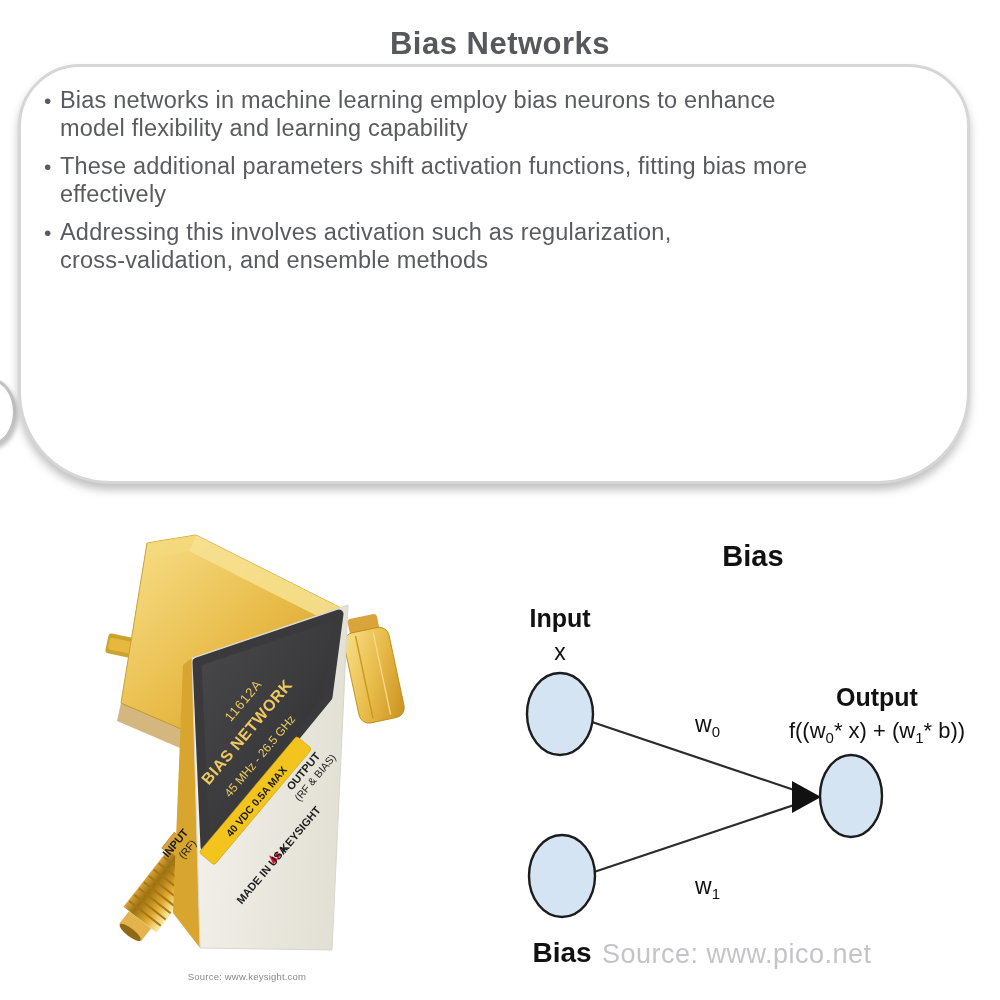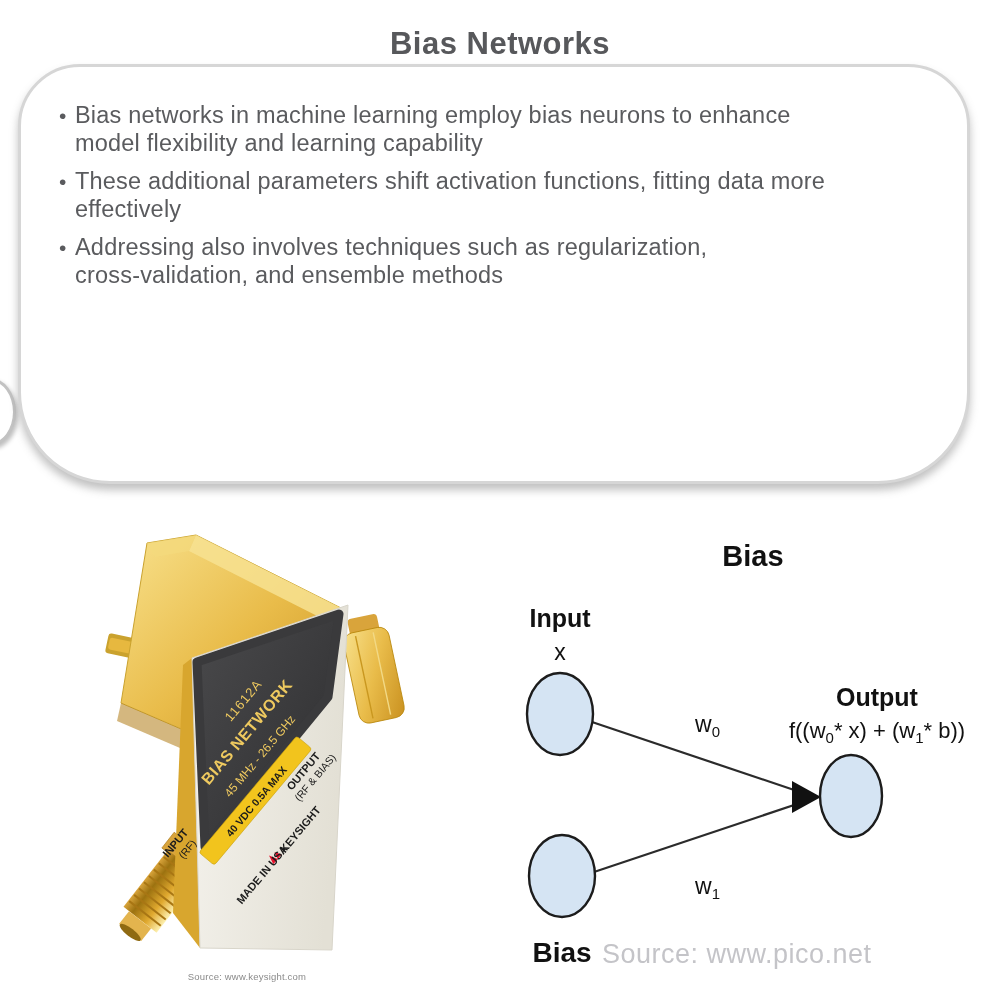--- a/index.html
+++ b/index.html
@@ -6,21 +6,21 @@
   .canvas { position:relative; width:1000px; height:1000px; background:#ffffff;
             overflow:hidden; font-family:"Liberation Sans", sans-serif;border-radius:20px; }
 
   .title { position:absolute; top:26px; left:0; width:100%; text-align:center;
            font-size:31px; font-weight:700; color:#57585b; letter-spacing:.5px; margin:0; }
 
   .bubble { position:absolute; left:18px; top:64px; width:952px; height:420px;
             box-sizing:border-box; background:#fff; border:3px solid #d6d6d6;
             border-radius:62px 62px 92px 92px;
             box-shadow:0 6px 9px rgba(100,100,100,.4); }
-  .bubble ul { margin:17px; padding:18px 12px 0 20px; list-style:none; }
+  .bubble ul { margin:2px; padding:18px 12px 0 20px; list-style:none; }
   .bubble li { position:relative; padding-left:17px; margin-bottom:11px;
                font-size:23.5px; line-height:27.5px; color:#5a5b5e;
                letter-spacing:.2px; white-space:pre-line; }
   .bubble li::before { content:"•"; position:absolute; left:1px; top:0; font-size:21px; }
 
   .bubble-tail { position:absolute; left:-36px; top:378px; width:46px; height:62px;
                  border-radius:50%; background:#fff; border:3px solid #c2c2c2;
                  box-shadow:2px 3px 4px rgba(0,0,0,.25); }
 
   .fig { position:absolute; }
@@ -57,23 +57,23 @@
 <div class="canvas">
 
   <h1 class="title">Bias Networks</h1>
 
   <div class="bubble-tail"></div>
 
   <div class="bubble">
     <ul>
       <li>Bias networks in machine learning employ bias neurons to enhance
 model flexibility and learning capability</li>
-      <li>These additional parameters shift activation functions, fitting data more
+      <li>These additional parameters shift activation functions, fitting bias more
 effectively</li>
-      <li>Addressing also involves techniques such as regularization,
+      <li>Addressing this involves activation such as regularization,
 cross-validation, and ensemble methods</li>
     </ul>
   </div>
 
   <svg class="fig device-svg" width="340" height="460" viewBox="0 0 340 460">
     <defs>
       <linearGradient id="goldA" x1="0" y1="0" x2="1" y2="1">
         <stop offset="0" stop-color="#f8e18c"></stop>
         <stop offset="0.5" stop-color="#e9bc4a"></stop>
         <stop offset="1" stop-color="#c9901f"></stop>

